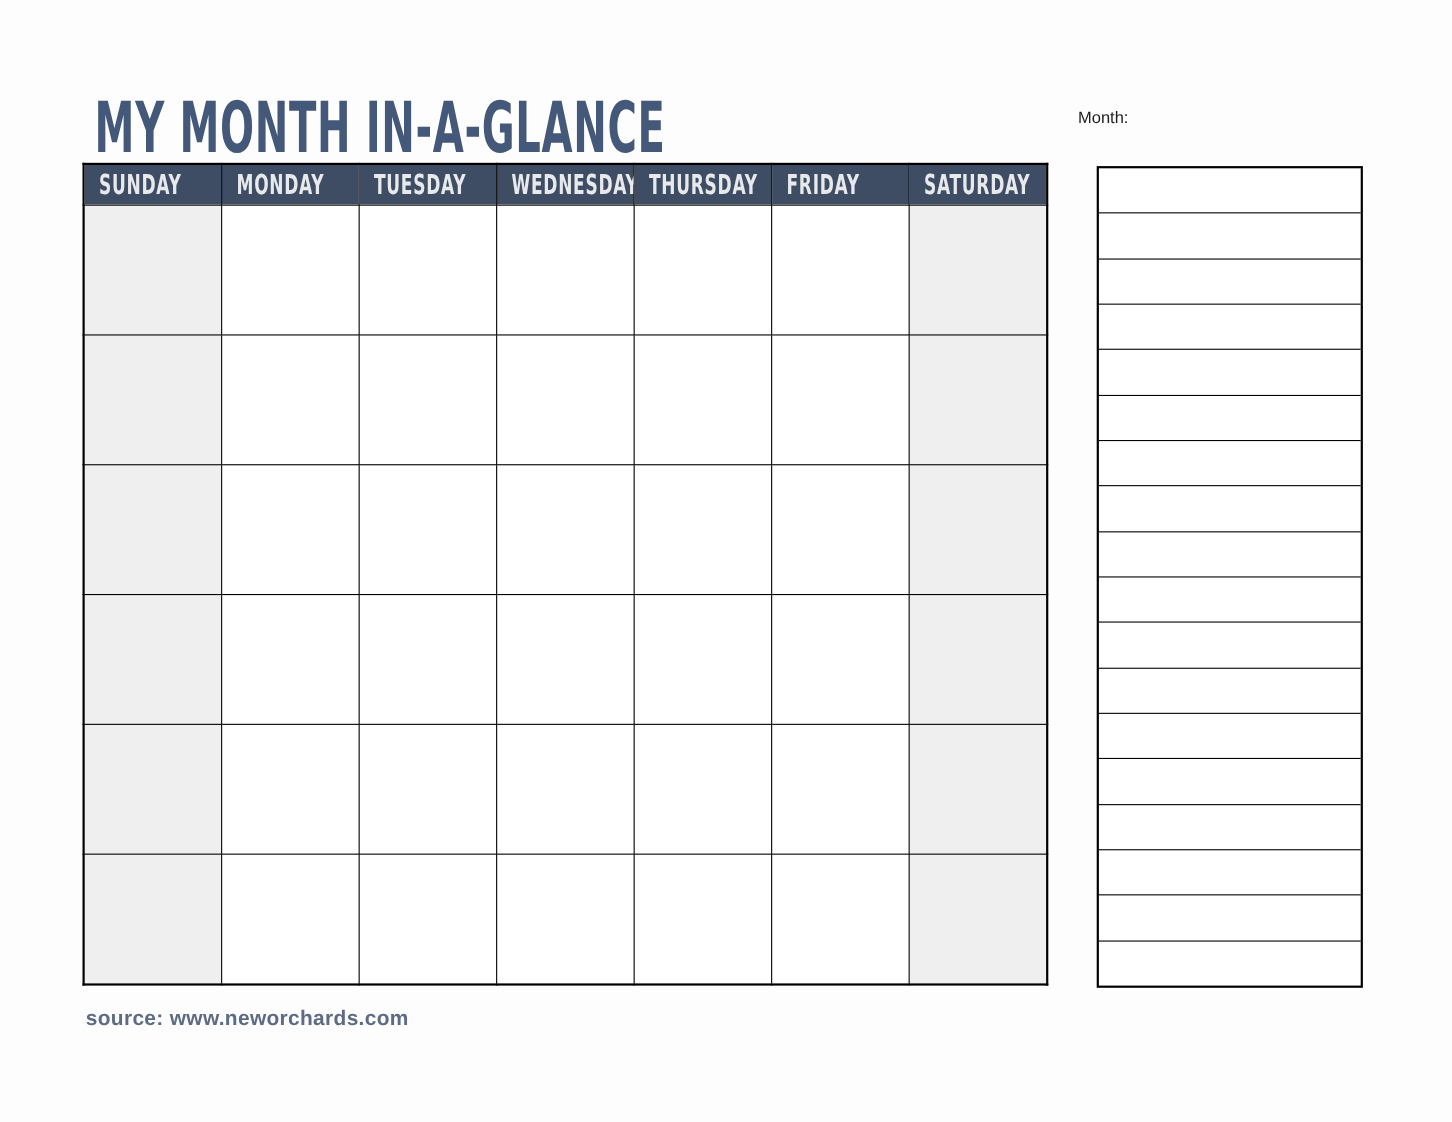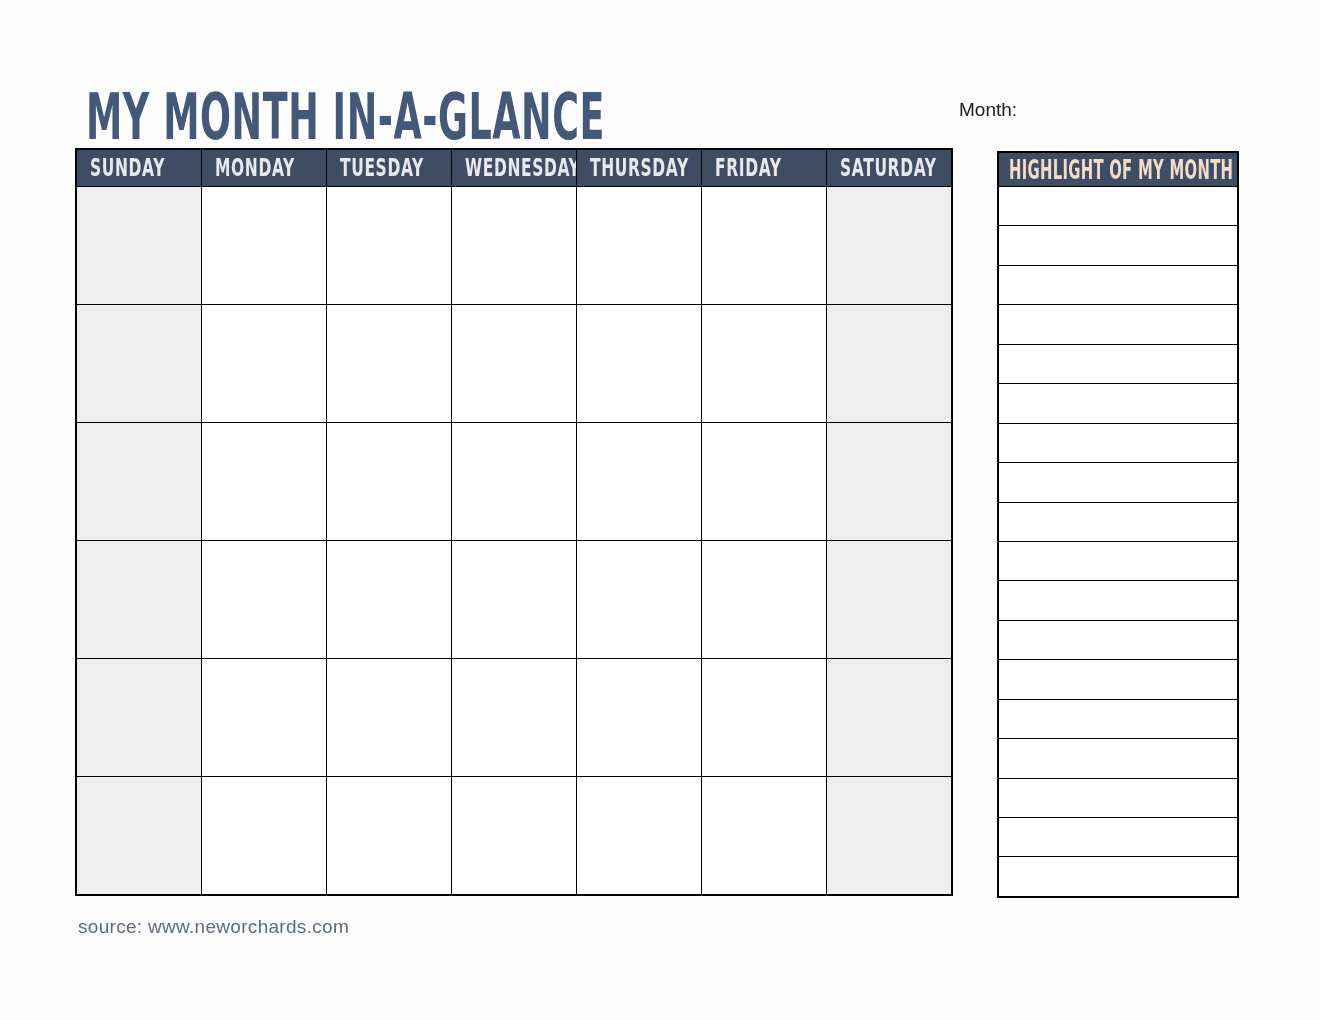--- a/index.html
+++ b/index.html
@@ -33,23 +33,23 @@
   }
   .t-title {
     font-size: 64px;
     line-height: 88px;
     letter-spacing: 1px;
     transform: scaleX(0.57);
   }
 
   .month-label {
     position: absolute;
-    left: 959px;
+    left: 980px;
     top: 99px;
-    font-size: 19px;
+    font-size: 15px;
     color: var(--month-label-text, #1c1c1c);
   }
 
   table.calendar {
     position: absolute;
     left: 75px;
     top: 148px;
     width: 878px;
     height: 748px;
     border-collapse: collapse;
@@ -129,20 +129,21 @@
     border-bottom: none;
   }
 
   .source-text {
     position: absolute;
     left: 78px;
     top: 916px;
     font-size: 19px;
     letter-spacing: 0.3px;
     color: var(--source-text, #5d6b83);
+    font-weight: bold;
   }
 </style>
 </head>
 <body>
 
 <div>
 
   <h1 class="page-title"><span class="condensed t-title">MY MONTH IN-A-GLANCE</span></h1>
 
   <div class="month-label">Month:</div>
@@ -211,23 +212,20 @@
           <td></td>
           <td></td>
           <td></td>
           <td></td>
           <td class="weekend"></td>
         </tr>
       </tbody>
   </table>
 
   <div class="highlight-panel">
-    <div class="hl-header">
-        <span class="condensed t-hl">HIGHLIGHT OF MY MONTH</span>
-      </div>
     <div class="hl-rows" id="hl-rows">
         <div class="hl-row"></div>
         <div class="hl-row"></div>
         <div class="hl-row"></div>
         <div class="hl-row"></div>
         <div class="hl-row"></div>
         <div class="hl-row"></div>
         <div class="hl-row"></div>
         <div class="hl-row"></div>
         <div class="hl-row"></div>

